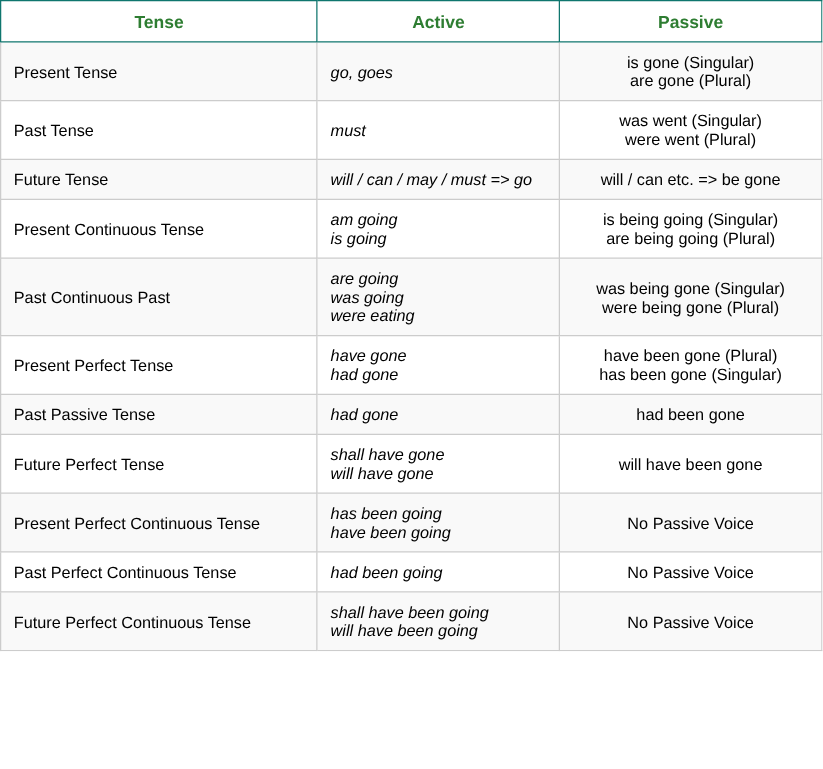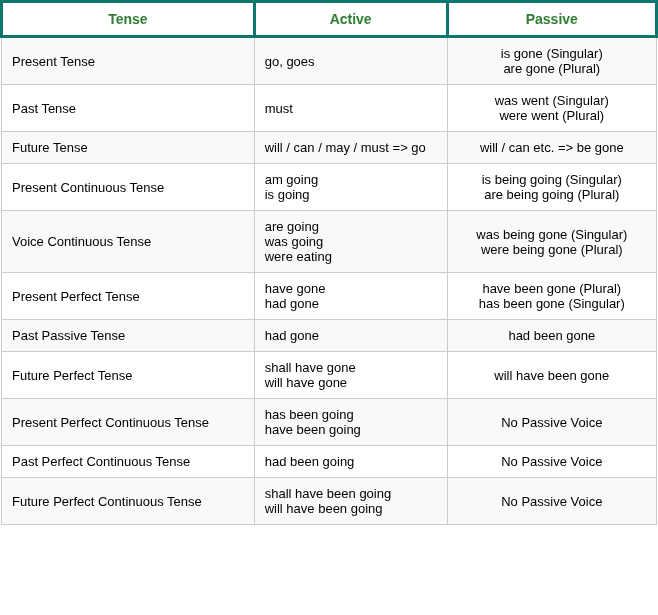--- a/index.html
+++ b/index.html
@@ -13,41 +13,42 @@
       width: 658px;
       border-collapse: collapse;
       border: 1px solid #ccc;
     }
     thead tr th {
       background: #fff;
       color: #2e7d32;
       font-weight: bold;
       text-align: center;
       padding: 8px 10px;
-      border: 3px solid #0f766e;
+      border: 1px solid #0f766e;
       font-size: 14px;
     }
     tbody tr td {
       padding: 8px 10px;
       border: 1px solid #ccc;
       vertical-align: middle;
     }
     tbody tr:nth-child(odd) td {
       background: #f9f9f9;
     }
     tbody tr:nth-child(even) td {
       background: #fff;
     }
     td:first-child {
       width: 245px;
       font-weight: normal;
       margin-left: 47px;
     }
     td:nth-child(2) {
       width: 187px;
+      font-style: italic;
     }
     td:nth-child(3) {
       width: 203px;
       text-align: center;
     }
   </style>
 </head>
 <body>
 
 <table>
@@ -73,21 +74,21 @@
         <td>Future Tense</td>
         <td>will / can / may / must =&gt; go</td>
         <td>will / can etc. =&gt; be gone</td>
       </tr>
       <tr>
         <td>Present Continuous Tense</td>
         <td>am going<br>is going</td>
         <td>is being going (Singular)<br>are being going (Plural)</td>
       </tr>
       <tr>
-        <td>Voice Continuous Tense</td>
+        <td>Past Continuous Past</td>
         <td>are going<br>was going<br>were eating</td>
         <td>was being gone (Singular)<br>were being gone (Plural)</td>
       </tr>
       <tr>
         <td>Present Perfect Tense</td>
         <td>have gone<br>had gone</td>
         <td>have been gone (Plural)<br>has been gone (Singular)</td>
       </tr>
       <tr>
         <td>Past Passive Tense</td>

